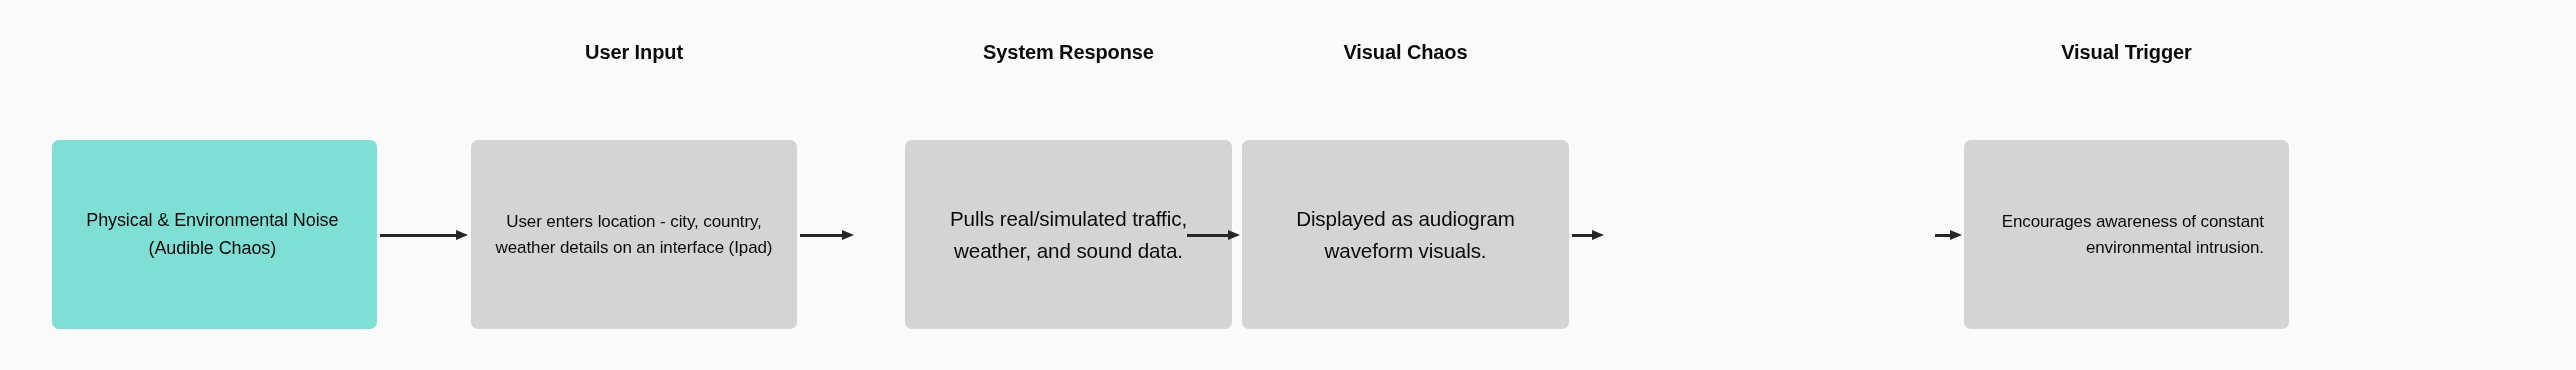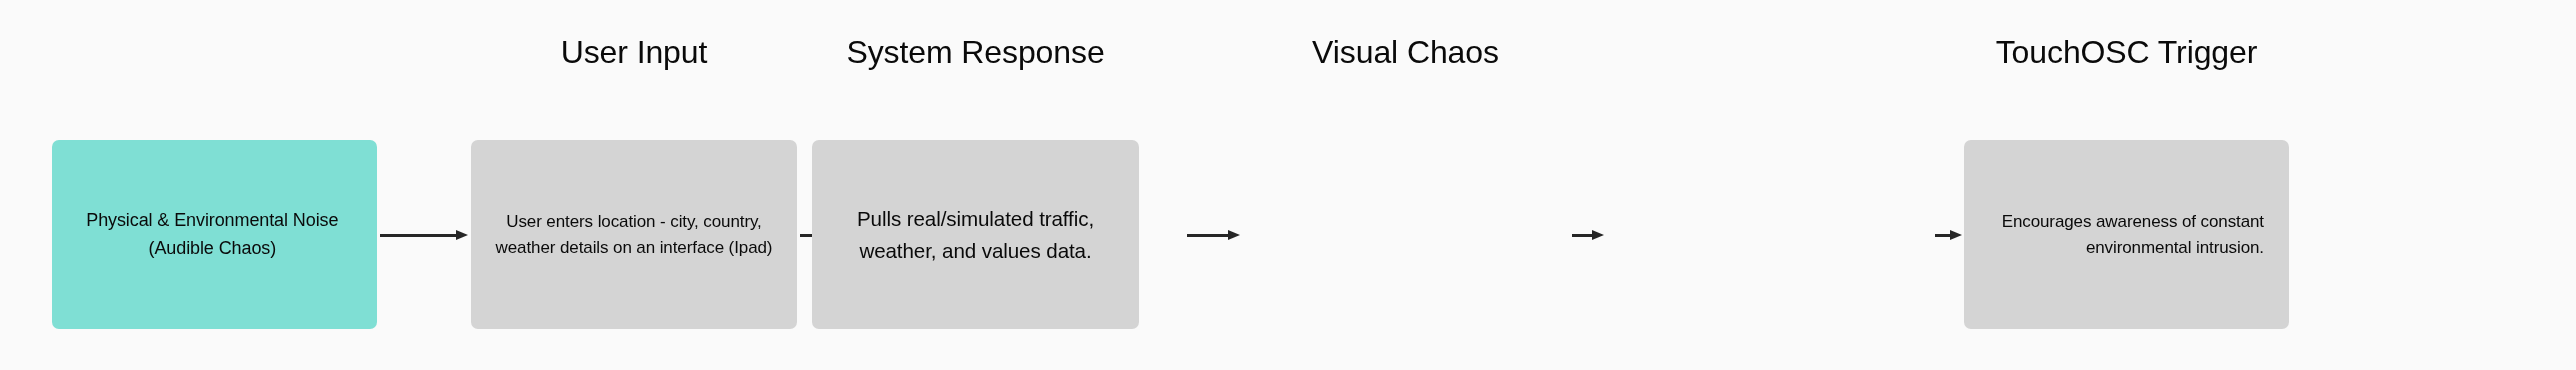--- a/index.html
+++ b/index.html
@@ -27,23 +27,23 @@
     top: 0;
     height: 370px;
   }
 
   .column-header {
     position: absolute;
     top: 33px;
     left: 0;
     width: 100%;
     text-align: center;
-    font-size: 32px;
+    font-size: 20px;
     line-height: 39px;
-    font-weight: 400;
+    font-weight: 700;
     color: #0a0a0a;
     letter-spacing: -0.1px;
     white-space: nowrap;
   }
 
   .node-box {
     position: absolute;
     top: 140px;
     left: 0;
     width: 100%;
@@ -132,50 +132,53 @@
     <div class="node-box step">
       <div class="node-label tight">User enters location - city, country, weather details on an interface (Ipad)</div>
     </div>
   </div>
 
   <div class="connector" style="left:800px; width:54px;">
     <div class="shaft"></div>
     <div class="head"></div>
   </div>
 
-  <div class="flow-column" style="left:812px; width:327px;">
+  <div class="flow-column" style="left:905px; width:327px;">
     <div class="column-header">System Response</div>
     <div class="node-box step">
-      <div class="node-label large">Pulls real/simulated traffic, weather, and values data.</div>
+      <div class="node-label large">Pulls real/simulated traffic, weather, and sound data.</div>
     </div>
   </div>
 
   <div class="connector" style="left:1187px; width:53px;">
     <div class="shaft"></div>
     <div class="head"></div>
   </div>
 
   <div class="flow-column" style="left:1242px; width:327px;">
     <div class="column-header">Visual Chaos</div>
+    <div class="node-box step">
+      <div class="node-label large" style="max-width:227px;">Displayed as audiogram waveform visuals.</div>
+    </div>
   </div>
 
   <div class="connector" style="left:1572px; width:32px;">
     <div class="shaft"></div>
     <div class="head"></div>
   </div>
 
   <div class="flow-column" style="left:1607px; width:325px;">
   </div>
 
   <div class="connector" style="left:1935px; width:27px;">
     <div class="shaft"></div>
     <div class="head"></div>
   </div>
 
   <div class="flow-column" style="left:1964px; width:325px;">
-    <div class="column-header">TouchOSC Trigger</div>
+    <div class="column-header">Visual Trigger</div>
     <div class="node-box step">
       <div class="node-label tight" style="max-width:275px;text-align:right;">Encourages awareness of constant environmental intrusion.</div>
     </div>
   </div>
 
 </div>
 
 
 </body></html>

